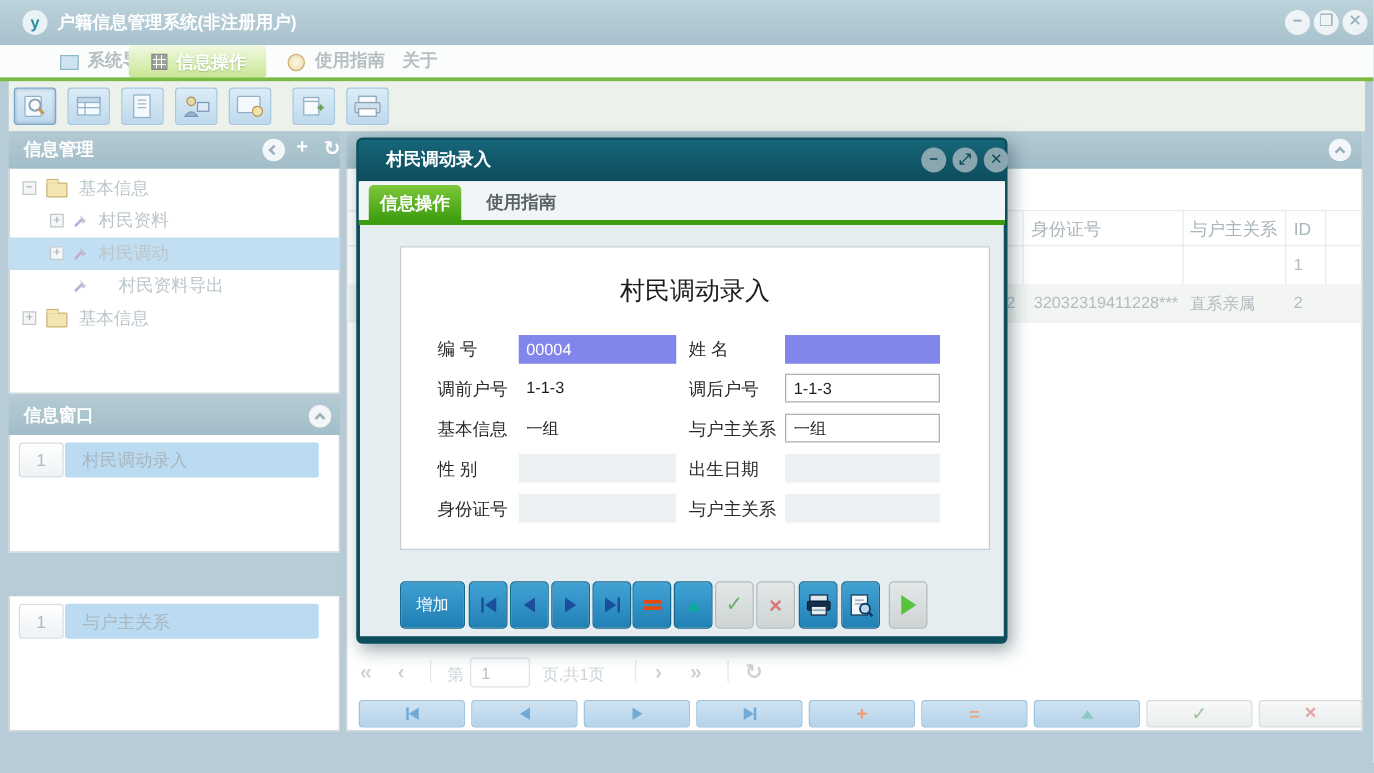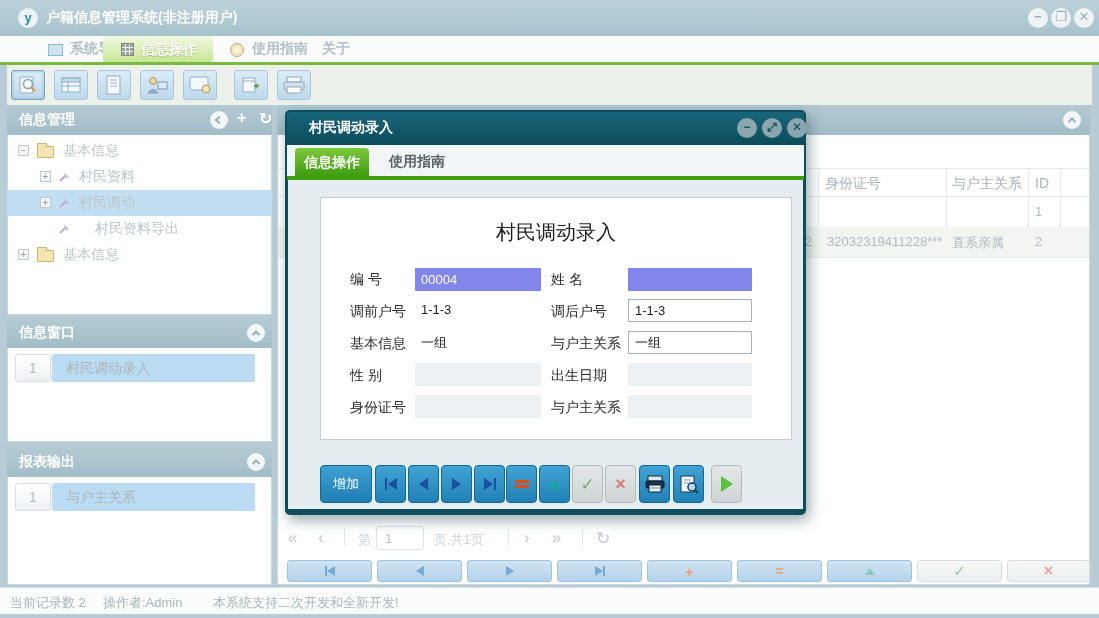--- a/index.html
+++ b/index.html
@@ -291,26 +291,20 @@
   <div class="abs panel-header" style="left:7px;top:318px;width:265px;height:30px">
     <span class="ph-title">信息窗口</span>
     <div class="abs circle-ic" style="left:240px;top:6px">
         <span class="chev up"></span>
       </div>
   </div>
   <div class="abs side-white" style="left:7px;top:348px;width:265px;height:94px"></div>
   <div class="abs num-box" style="left:15px;top:354px;width:36px;height:28px;line-height:27px">1</div>
   <div class="abs pill" style="left:52px;top:354px;width:203px;height:28px">村民调动录入</div>
 
-  <div class="abs panel-header" style="left:7px;top:447px;width:265px;height:30px">
-    <span class="ph-title">报表输出</span>
-    <div class="abs circle-ic" style="left:240px;top:6px">
-        <span class="chev up"></span>
-      </div>
-  </div>
   <div class="abs side-white" style="left:7px;top:477px;width:265px;height:108px"></div>
   <div class="abs num-box" style="left:15px;top:483px;width:36px;height:28px;line-height:27px">1</div>
   <div class="abs pill" style="left:52px;top:483px;width:203px;height:28px">与户主关系</div>
 
   <div class="abs main-white"></div>
   <div class="abs main-header panel-header">
     <div class="abs circle-ic" style="left:786px;top:6px">
         <span class="chev up"></span>
       </div>
   </div>
@@ -371,25 +365,20 @@
   <div class="abs bbtn" style="left:827px">
       <span class="tri-up-sm"></span>
     </div>
   <div class="abs bbtn gray" style="left:917px">
       <span class="chk-g">✓</span>
     </div>
   <div class="abs bbtn gray" style="left:1007px;width:83px">
       <span class="x-g">×</span>
     </div>
 
-  <div class="abs statusbar">
-    <span style="left:10px">当前记录数 2</span>
-    <span style="left:103px">操作者:Admin</span>
-    <span style="left:213px">本系统支持二次开发和全新开发!</span>
-  </div>
 
   <div class="abs modal">
     <div class="abs modal-titlebar">
       <span class="modal-title">村民调动录入</span>
       <span class="mwbtn" style="left:450px">−</span>
       <span class="mwbtn" style="left:475px">⤢</span>
       <span class="mwbtn" style="left:500px">✕</span>
     </div>
     <div class="abs modal-tabs">
       <div class="mtab-active">信息操作</div>

